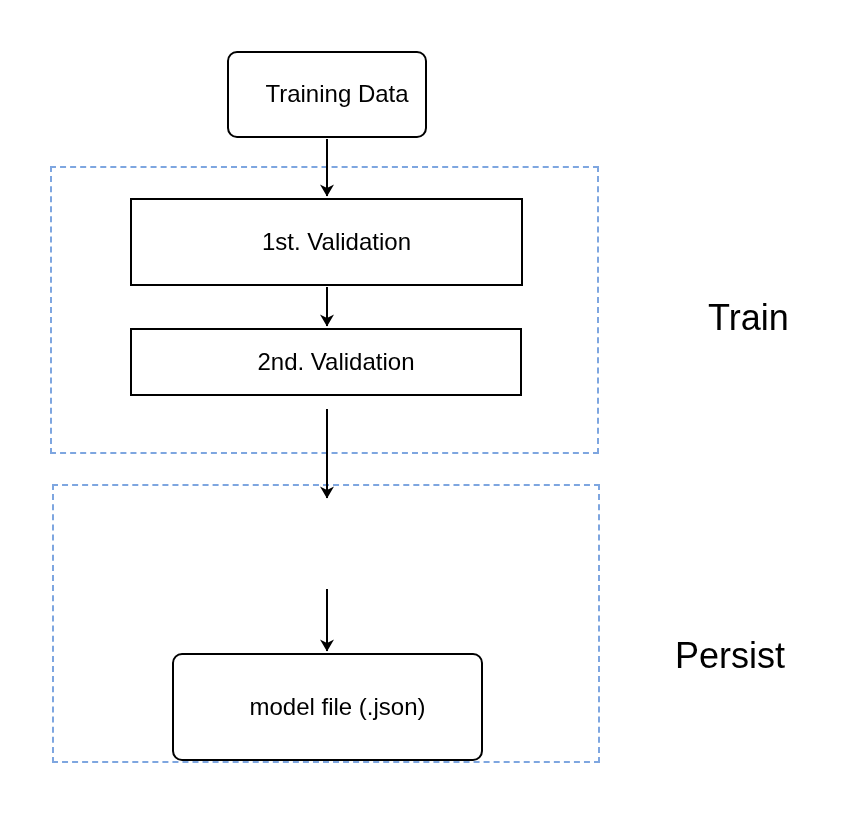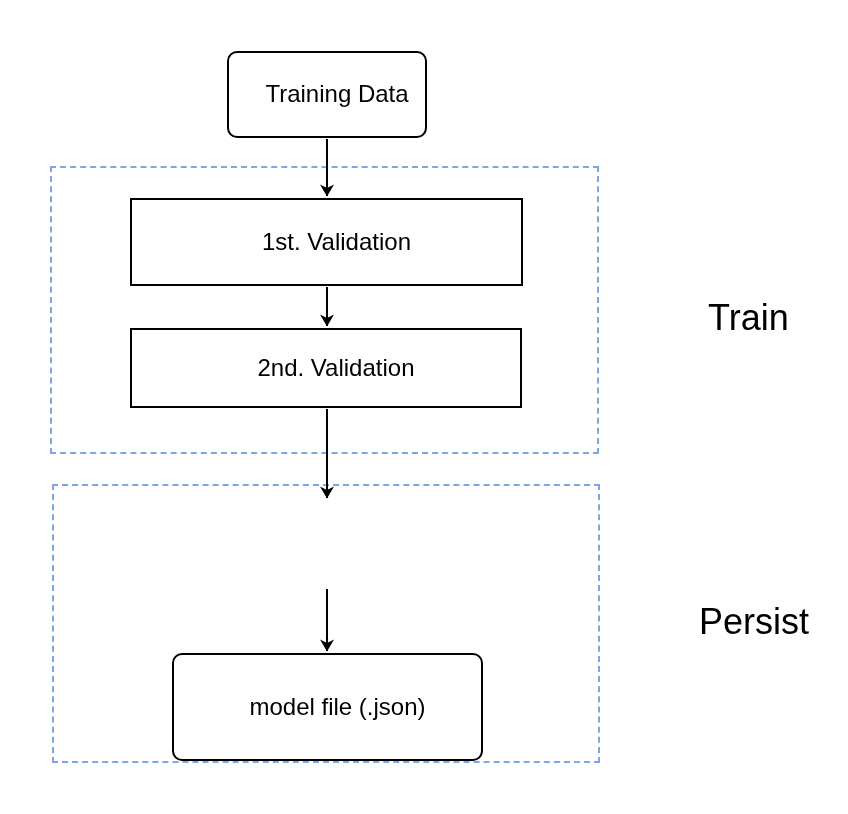--- a/index.html
+++ b/index.html
@@ -27,42 +27,42 @@
     font-size: 24px;
     line-height: 1.2;
     text-align: center;
     white-space: nowrap;
     padding-left: 20px;
   }
   .node.rounded { border-radius: 10px; }
 
   .node-training   { left: 227px; top:  51px; width: 200px; height: 87px; }
   .node-val1       { left: 130px; top: 198px; width: 393px; height: 88px; }
-  .node-val2       { left: 130px; top: 328px; width: 392px; height: 80px; }
+  .node-val2       { left: 130px; top: 328px; width: 392px; height: 68px; }
   .node-intent     { left: 172px; top: 500px; width: 313px; height: 88px; }
   .node-model      { left: 172px; top: 653px; width: 311px; height: 108px; }
 
   .group {
     position: absolute;
     box-sizing: border-box;
     border: 2px dashed var(--group-border, #7ea6e0);
     background: transparent;
   }
   .group-train   { left: 50px; top: 166px; width: 549px; height: 288px; }
   .group-persist { left: 52px; top: 484px; width: 548px; height: 279px; }
 
   .group-label {
     position: absolute;
     font-size: 36px;
     line-height: 1.1;
     color: var(--text, #000000);
     white-space: nowrap;
   }
   .label-train   { left: 688px; top: 298px; margin-left: 20px; }
-  .label-persist { left: 675px; top: 602px; margin-left: 24px; }
+  .label-persist { left: 675px; top: 636px; }
 
   svg.edges {
     position: absolute;
     left: 0;
     top: 0;
     width: 848px;
     height: 814px;
     pointer-events: none;
   }
   svg.edges line {

